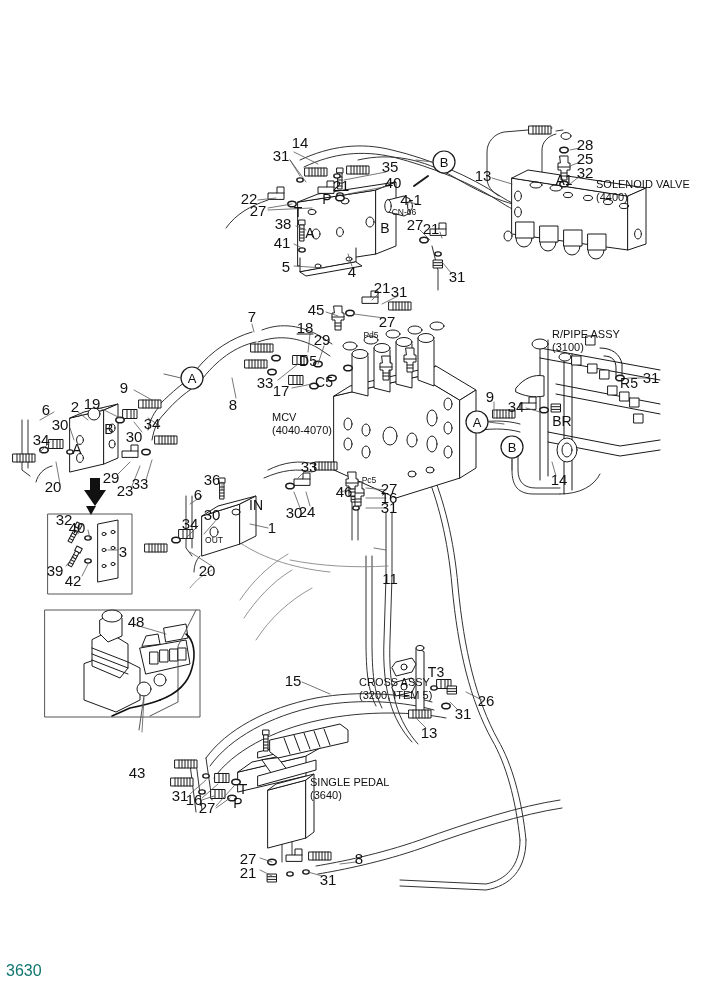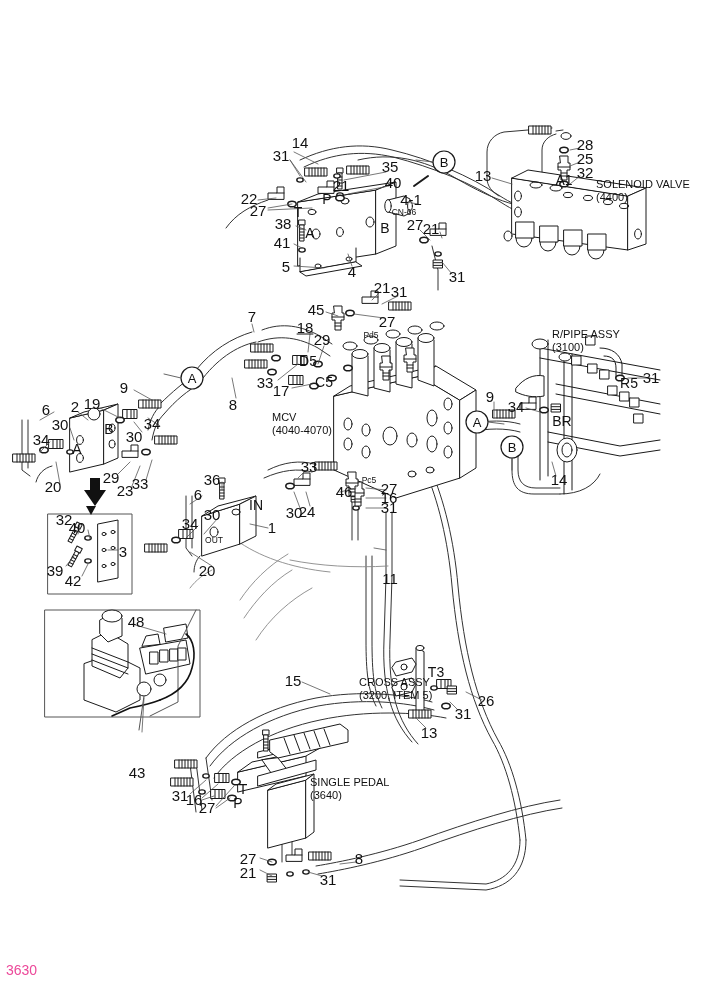--- a/index.html
+++ b/index.html
@@ -8,21 +8,21 @@
        -webkit-font-smoothing:antialiased;}
   #sheet{position:absolute;left:0;top:0;width:702px;height:992px;overflow:hidden;}
   #art{position:absolute;left:0;top:0;}
   .lbl{position:absolute;font-size:15px;line-height:15px;color:#111;white-space:nowrap;}
   .lbl.sm{font-size:13px;}
   .lbl.xs{font-size:14px;}
   .lbl.tiny{font-size:8.5px;}
   .cap{position:absolute;font-size:11px;line-height:13px;color:#111;white-space:nowrap;}
   #title{position:absolute;left:0;top:4px;width:702px;text-align:center;
          font-size:19px;letter-spacing:.2px;color:#111;}
-  #pageno{position:absolute;left:6px;top:962px;font-size:14px;color:#ec4899;}
+  #pageno{position:absolute;left:6px;top:962px;font-size:16px;color:#0f766e;}
 </style>
 </head>
 <body>
 
 <div id="sheet">
 
 
   <svg id="art" width="702" height="992" viewBox="0 0 702 992" fill="none" stroke="#1a1a1a" stroke-width="1" stroke-linecap="round" stroke-linejoin="round">
 
     <defs>

